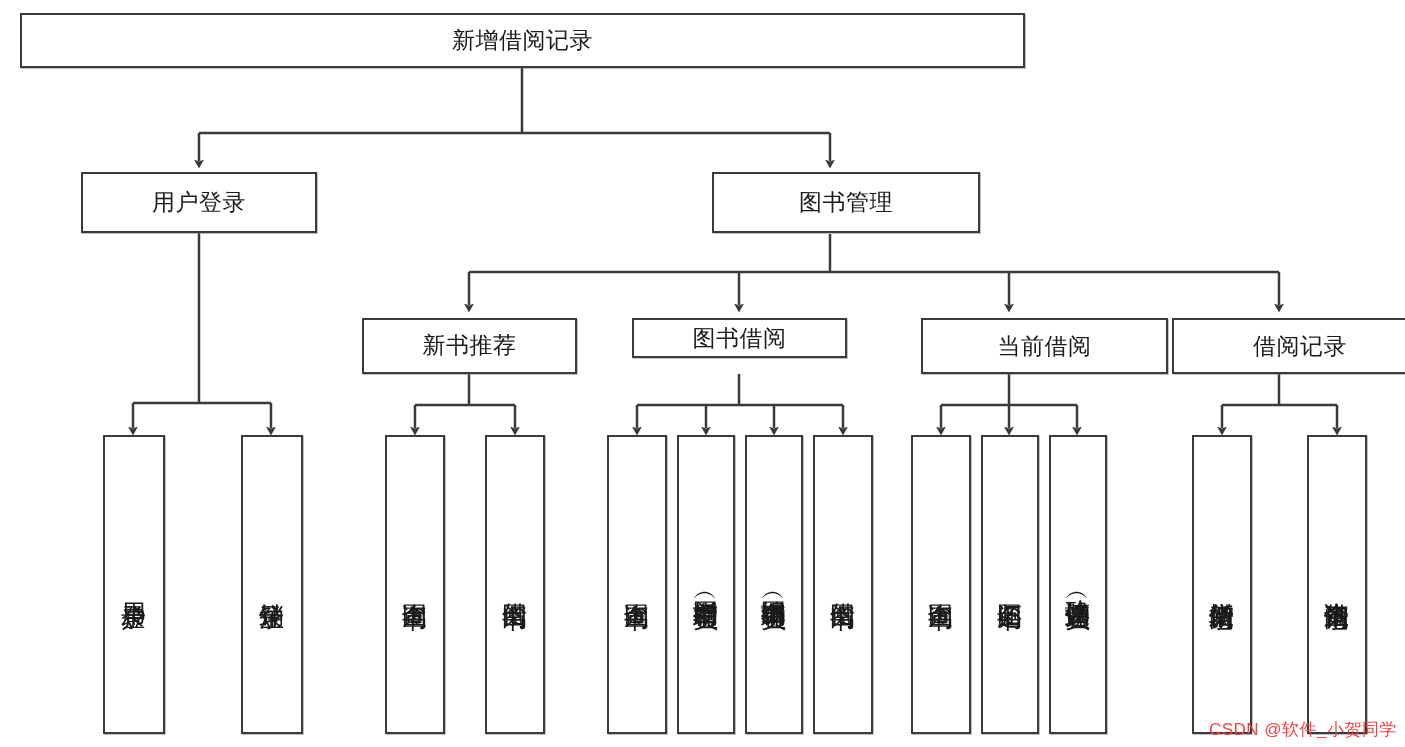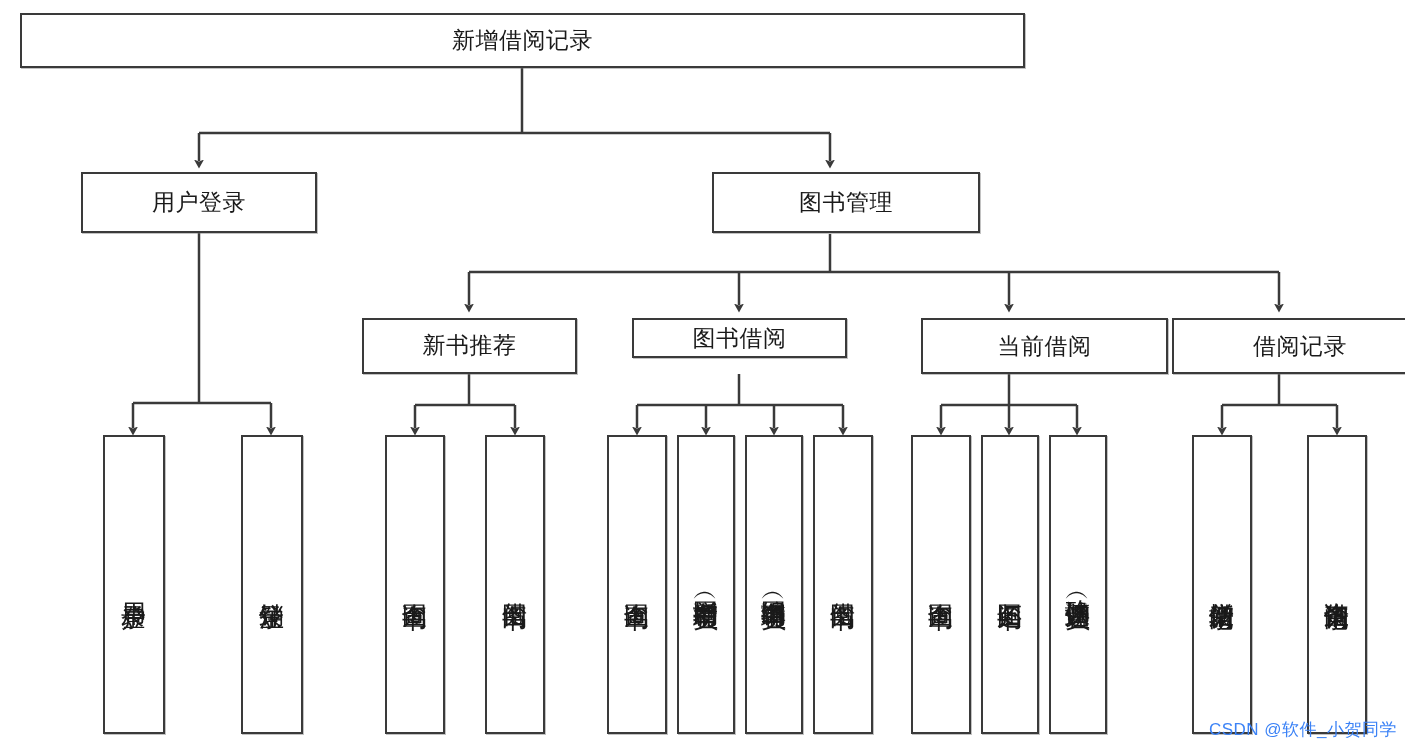--- a/index.html
+++ b/index.html
@@ -56,21 +56,21 @@
     font-size: 25px;
     line-height: 1.28;
     letter-spacing: 1px;
     max-height: 100%;
   }
   .watermark {
     position: absolute;
     right: 8px;
     bottom: 6px;
     font-size: 17px;
-    color: #3b82f6;
+    color: #ef4444;
     letter-spacing: 0.5px;
     white-space: nowrap;
     font-family: "Liberation Sans", "DejaVu Sans", sans-serif;
   }
 </style>
 </head>
 <body>
 
 <div id="canvas">
 

